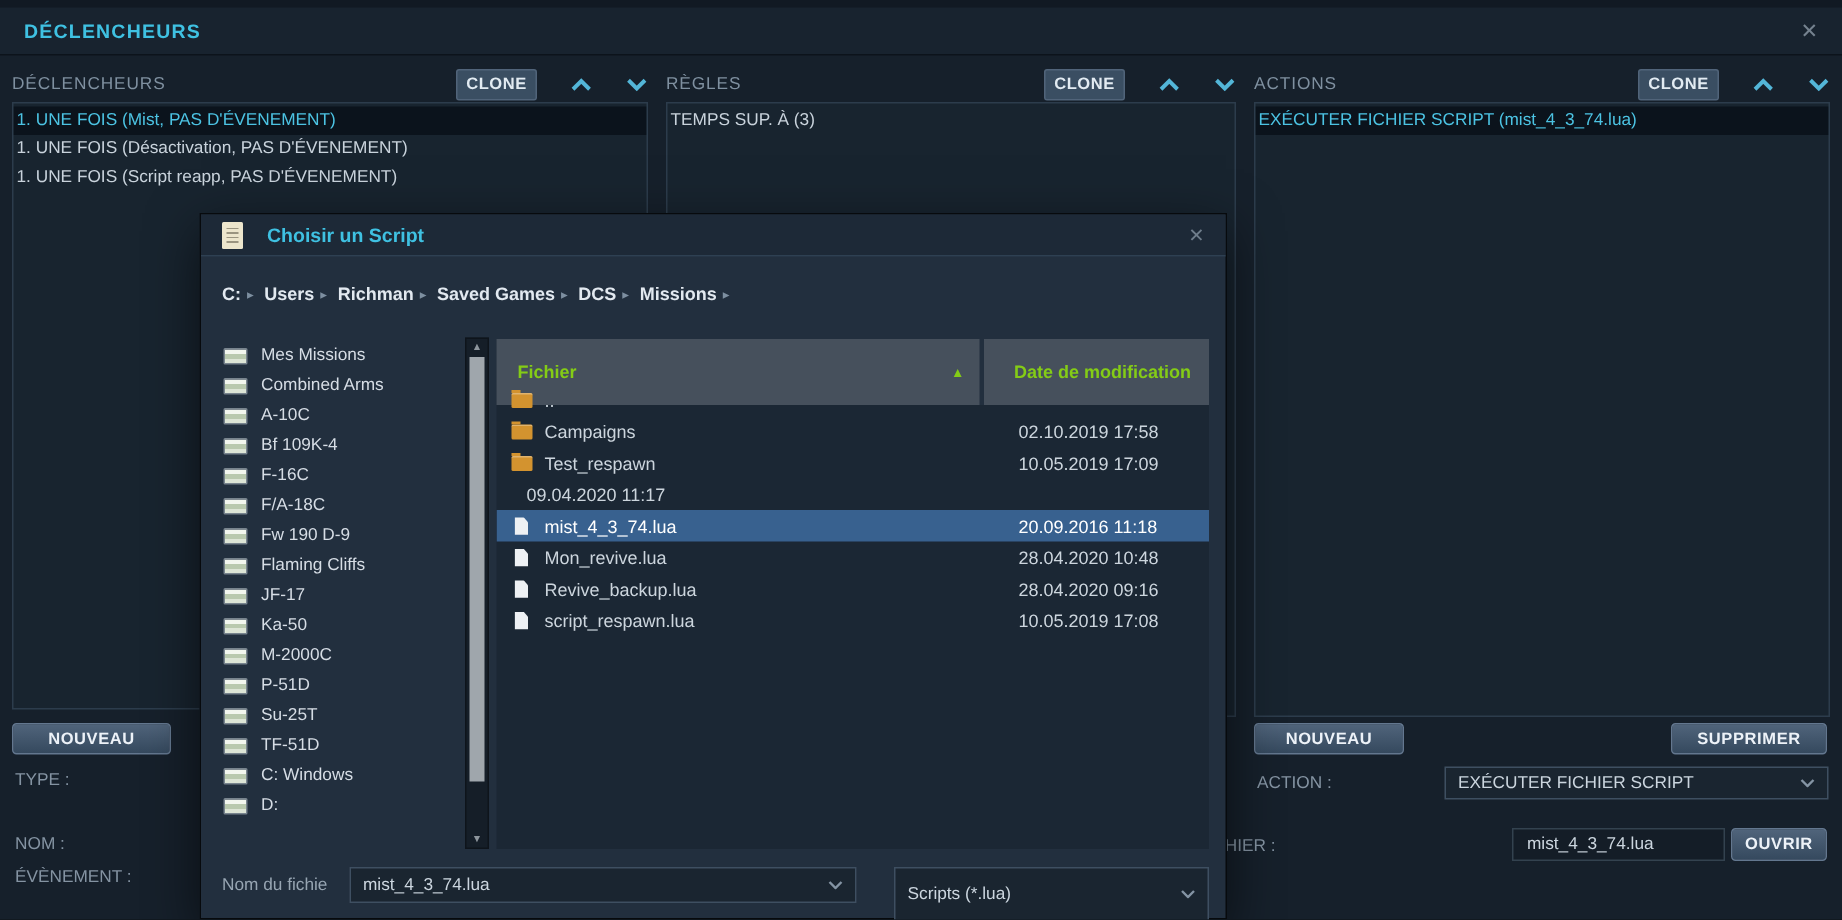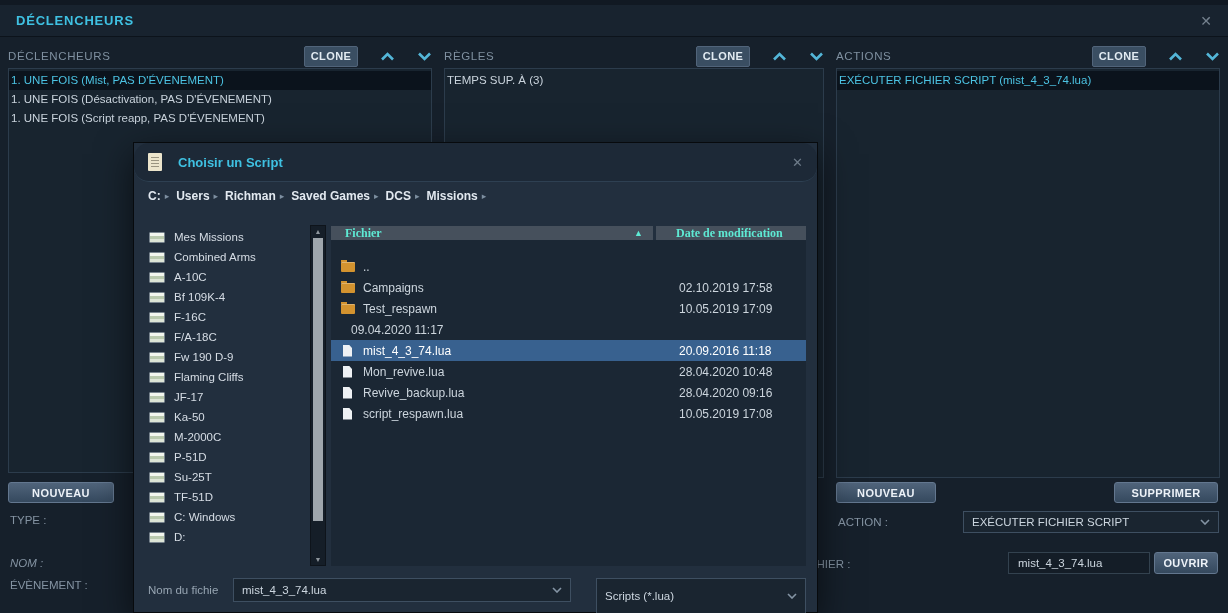--- a/index.html
+++ b/index.html
@@ -41,36 +41,36 @@
     cursor:pointer;font-family:inherit;}
   .field-label{position:absolute;color:#8493a2;font-size:11.5px;}
   .dropdown{position:absolute;background:#1a2530;border:1px solid #3e4f61;color:#ccd6df;
     font-size:11.5px;display:flex;align-items:center;justify-content:space-between;
     padding:0 8px;box-sizing:border-box;cursor:pointer;}
   .text-input{position:absolute;background:#141d27;border:1px solid #33424f;color:#ccd6df;
     font-size:11.5px;padding:0 9px;box-sizing:border-box;font-family:inherit;outline:none;}
 
   #triggers-new{left:8px;top:482px;width:106px;height:21px;}
   #type-label{left:10px;top:514px;}
-  #nom-label{left:10px;top:557px;font-style:italic;}
+  #nom-label{left:10px;top:557px;}
   #event-label{left:10px;top:579px;}
 
   #actions-new{left:836px;top:482px;width:100px;height:21px;}
   #actions-delete{left:1114px;top:482px;width:104px;height:21px;}
   #action-label{left:838px;top:516px;}
   #action-dropdown{left:963px;top:511px;width:256px;height:22px;}
   #fichier-label{left:798px;top:558px;}
   #fichier-input{left:1008px;top:552px;width:142px;height:22px;}
   #ouvrir-btn{left:1154px;top:552px;width:64px;height:22px;}
 
   
   .dialog{position:absolute;left:133px;top:142px;width:685px;height:471px;background:#222f3e;
     border:1px solid #070a0d;box-shadow:0 12px 34px rgba(0,0,0,.6);box-sizing:border-box;}
-  .dlg-head{height:39px;background:#1d2937;border-bottom:1px solid #2e4052;display:flex;
-    align-items:center;padding:0 14px;box-sizing:border-box;border-radius:15px;}
+  .dlg-head{height:28px;background:#1d2937;border-bottom:1px solid #2e4052;display:flex;
+    align-items:center;padding:0 14px;box-sizing:border-box;}
   .doc-icon{width:14px;height:18px;background:#ece5cc;border-radius:1px;position:relative;flex:none;}
   .doc-icon::after{content:"";position:absolute;left:3px;right:3px;top:4px;height:11px;
     background:repeating-linear-gradient(#9a9480 0 1px,transparent 1px 3px);}
   .dlg-title{color:#3fc1e2;font-weight:bold;font-size:13px;margin-left:16px;}
   .dlg-close{margin-left:auto;color:#6e7c8a;font-size:13px;cursor:pointer;}
 
   .breadcrumb{position:absolute;left:14px;top:42px;height:22px;display:flex;align-items:center;
     font-size:12px;font-weight:bold;color:#e2e9f0;}
   .crumb{display:flex;align-items:center;cursor:pointer;}
   .crumb-sep{color:#7d8fa0;font-size:9px;margin:0 7px 0 4px;font-weight:normal;}
@@ -84,21 +84,21 @@
     border:1px solid #78848e;border-radius:1px;margin-right:9px;flex:none;}
   .side-scroll{position:absolute;right:0;top:0;width:16px;height:341px;background:#151e28;
     border:1px solid #0e141b;box-sizing:border-box;}
   .side-thumb{position:absolute;left:2px;right:2px;top:12px;height:283px;background:#9fa6ac;cursor:grab;}
   .scroll-arrow{position:absolute;left:0;right:0;height:11px;color:#8d959c;font-size:7px;
     text-align:center;line-height:11px;cursor:pointer;}
   .scroll-arrow.up{top:0;} .scroll-arrow.down{bottom:0;}
 
   
   .dlg-table{position:absolute;left:197px;top:83px;width:475px;height:340px;background:#1b2734;font-size:12px;}
-  .thead{height:14px;display:flex;background:#46505c;color:#5eead4;font-weight:bold;cursor:pointer;font-family:Liberation Serif, serif;}
+  .thead{height:44px;display:flex;background:#46505c;color:#84cc16;font-weight:bold;cursor:pointer;}
   .th-file{flex:0 0 325px;display:flex;align-items:center;padding-left:14px;
     border-right:3px solid #222f3e;box-sizing:border-box;}
   .th-sort{margin-left:auto;margin-right:10px;font-size:9px;}
   .th-date{flex:1;display:flex;align-items:center;padding-left:20px;}
   .tbody{position:absolute;left:0;top:28px;right:0;bottom:0;overflow:hidden;padding-top:2px;}
   .trow{height:21px;display:flex;align-items:center;color:#ccd5dd;cursor:pointer;white-space:nowrap;}
   .trow.selected{background:#38618f;color:#ffffff;}
   .cell-file{flex:0 0 328px;display:flex;align-items:center;padding-left:10px;box-sizing:border-box;gap:8px;overflow:hidden;}
   .cell-date{flex:1;padding-left:20px;}
   .row-icon{width:14px;height:10px;flex:none;position:relative;}

